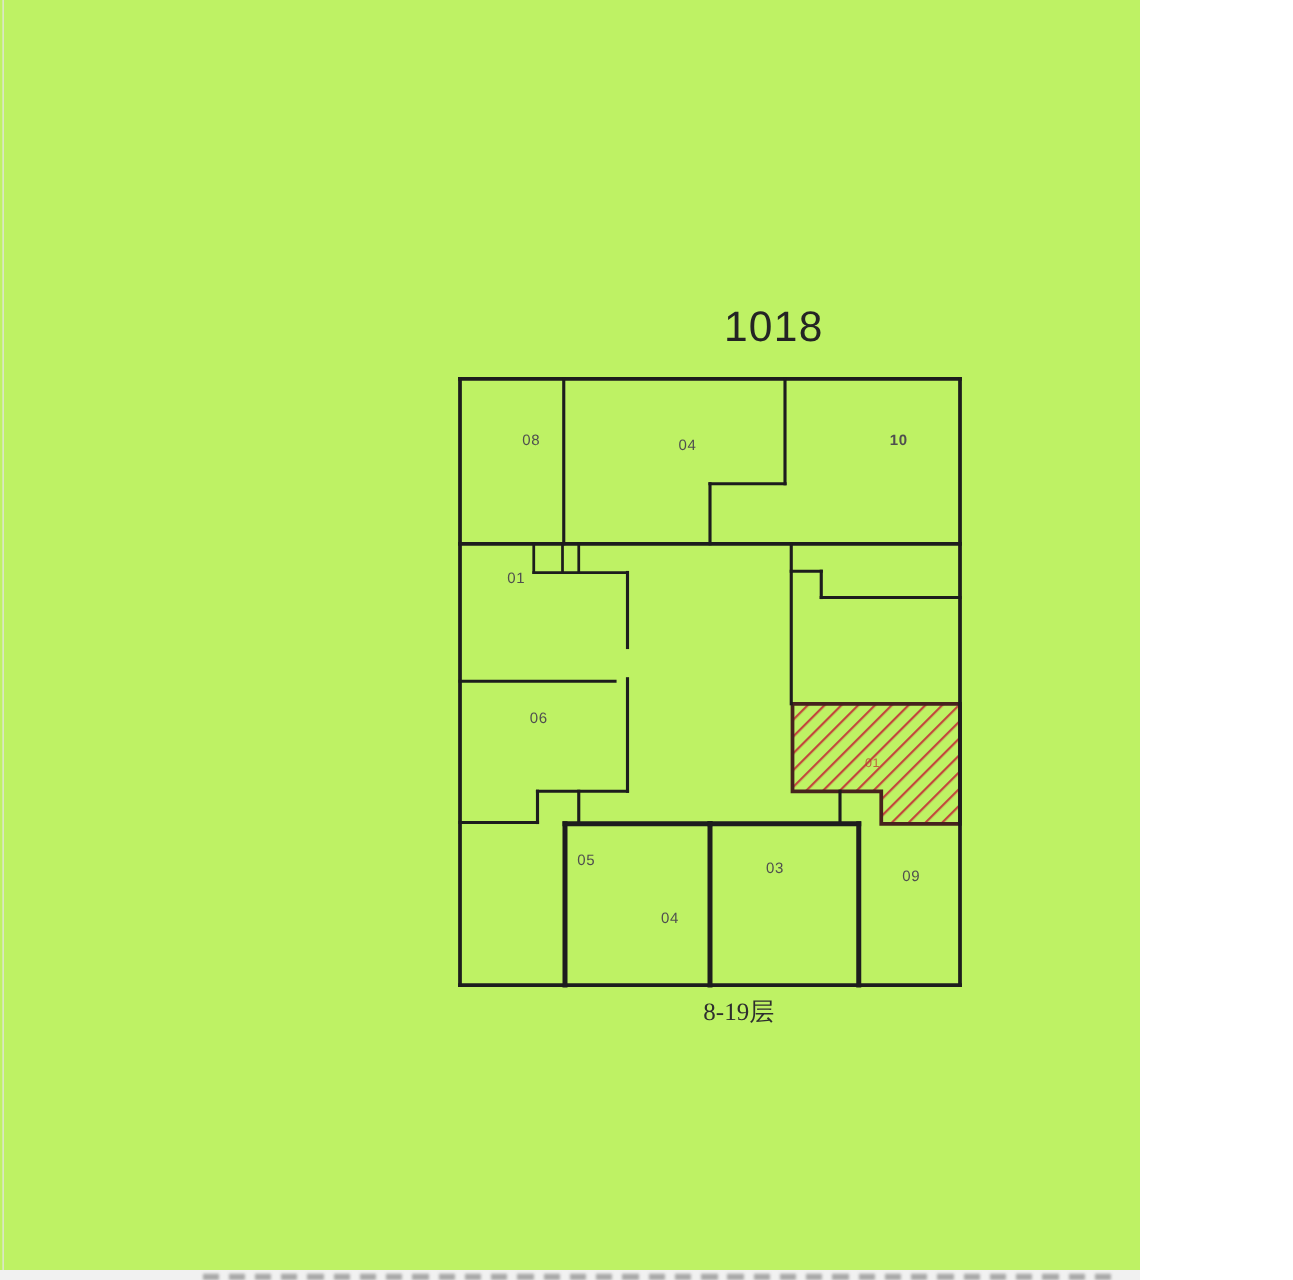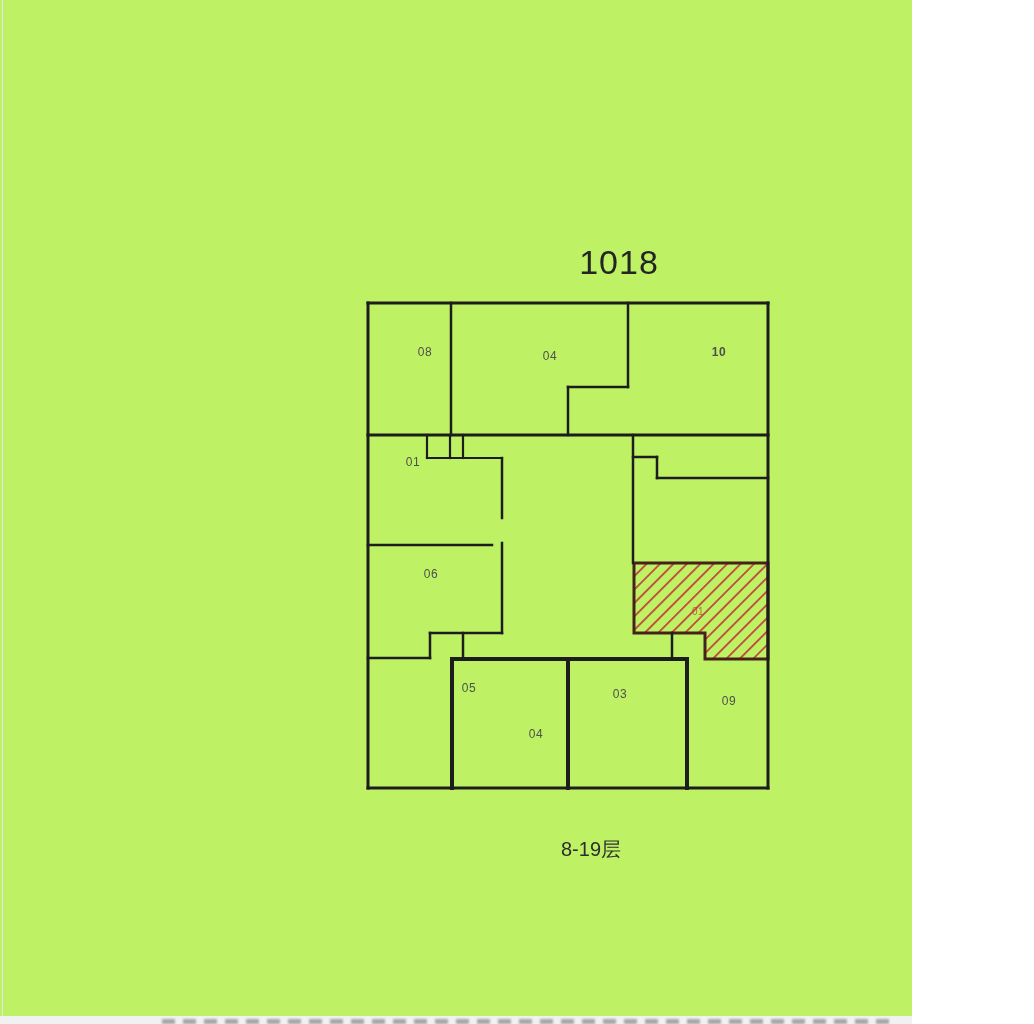--- a/index.html
+++ b/index.html
@@ -18,22 +18,21 @@
     position:absolute;left:619px;top:243px;
     transform:translateX(-50%);
     font-size:34px;font-weight:500;color:#242424;
     letter-spacing:1px;
     font-family:"Liberation Sans", sans-serif;
   }
   .floor-caption{
     position:absolute;left:591px;top:796px;
     transform:translateX(-50%);
     font-size:20px;color:#2e2e2e;
-    font-family:Liberation Sans, sans-serif;
-    margin-top:40px;
+    font-family:Liberation Serif, serif;
   }
   svg.plan{position:absolute;left:0;top:0;}
   .room-label{
     position:absolute;
     transform:translate(-50%,-50%);
     font-size:12px;color:#4f4f4f;
     letter-spacing:0.5px;
     white-space:nowrap;
     font-family:"Liberation Sans", sans-serif;
   }

